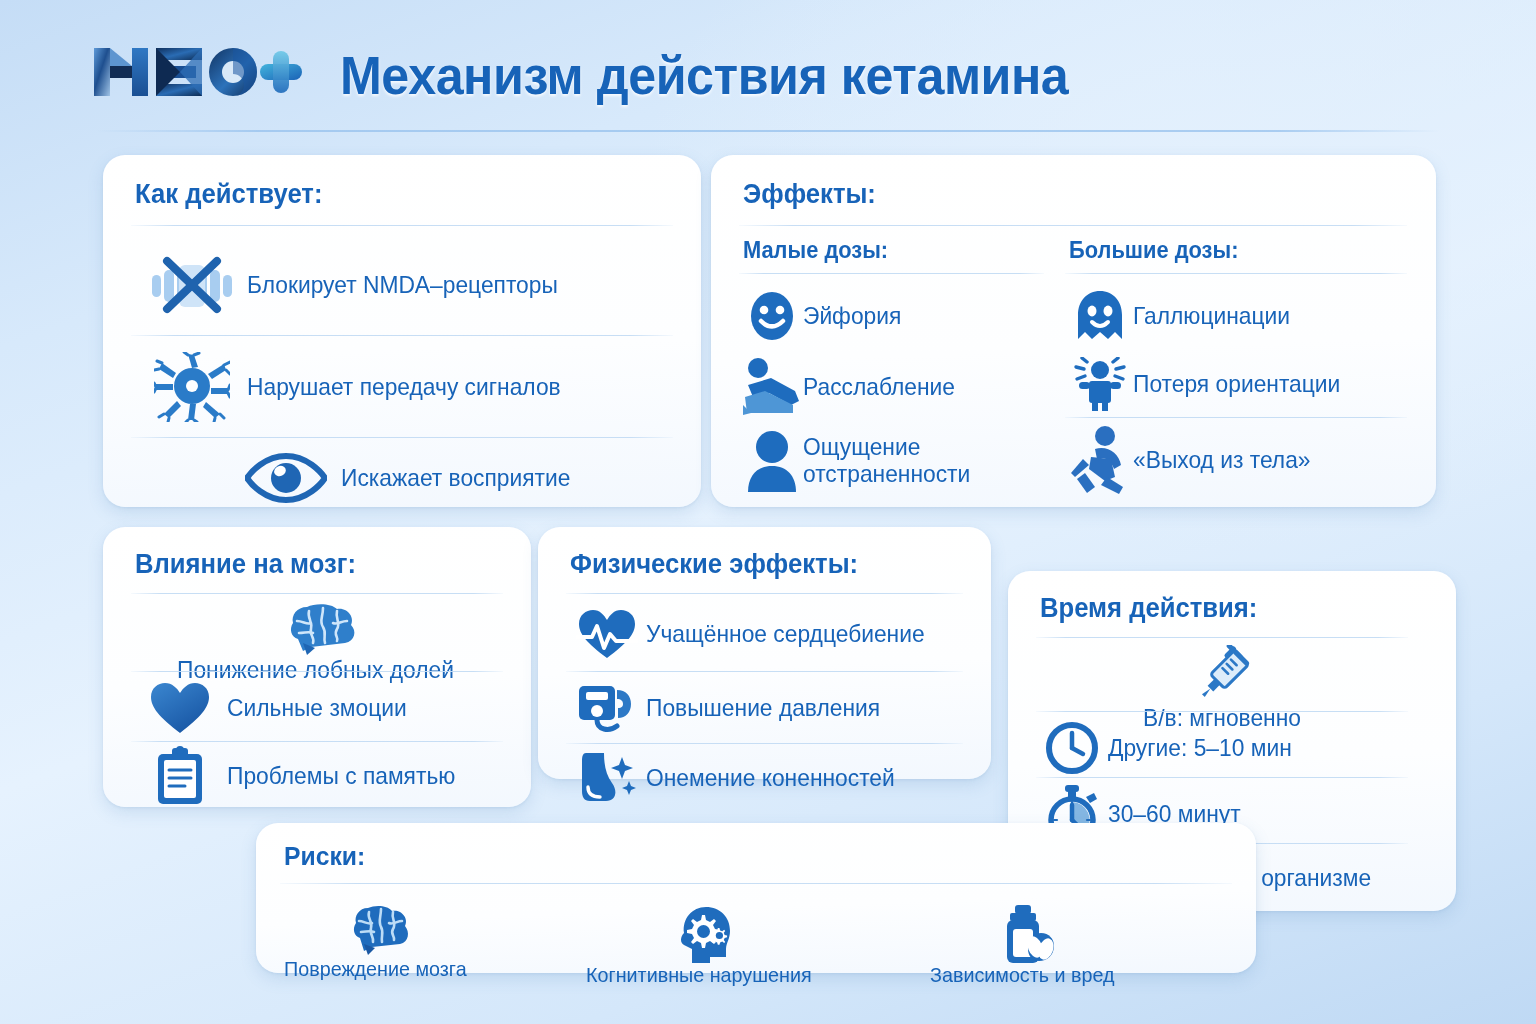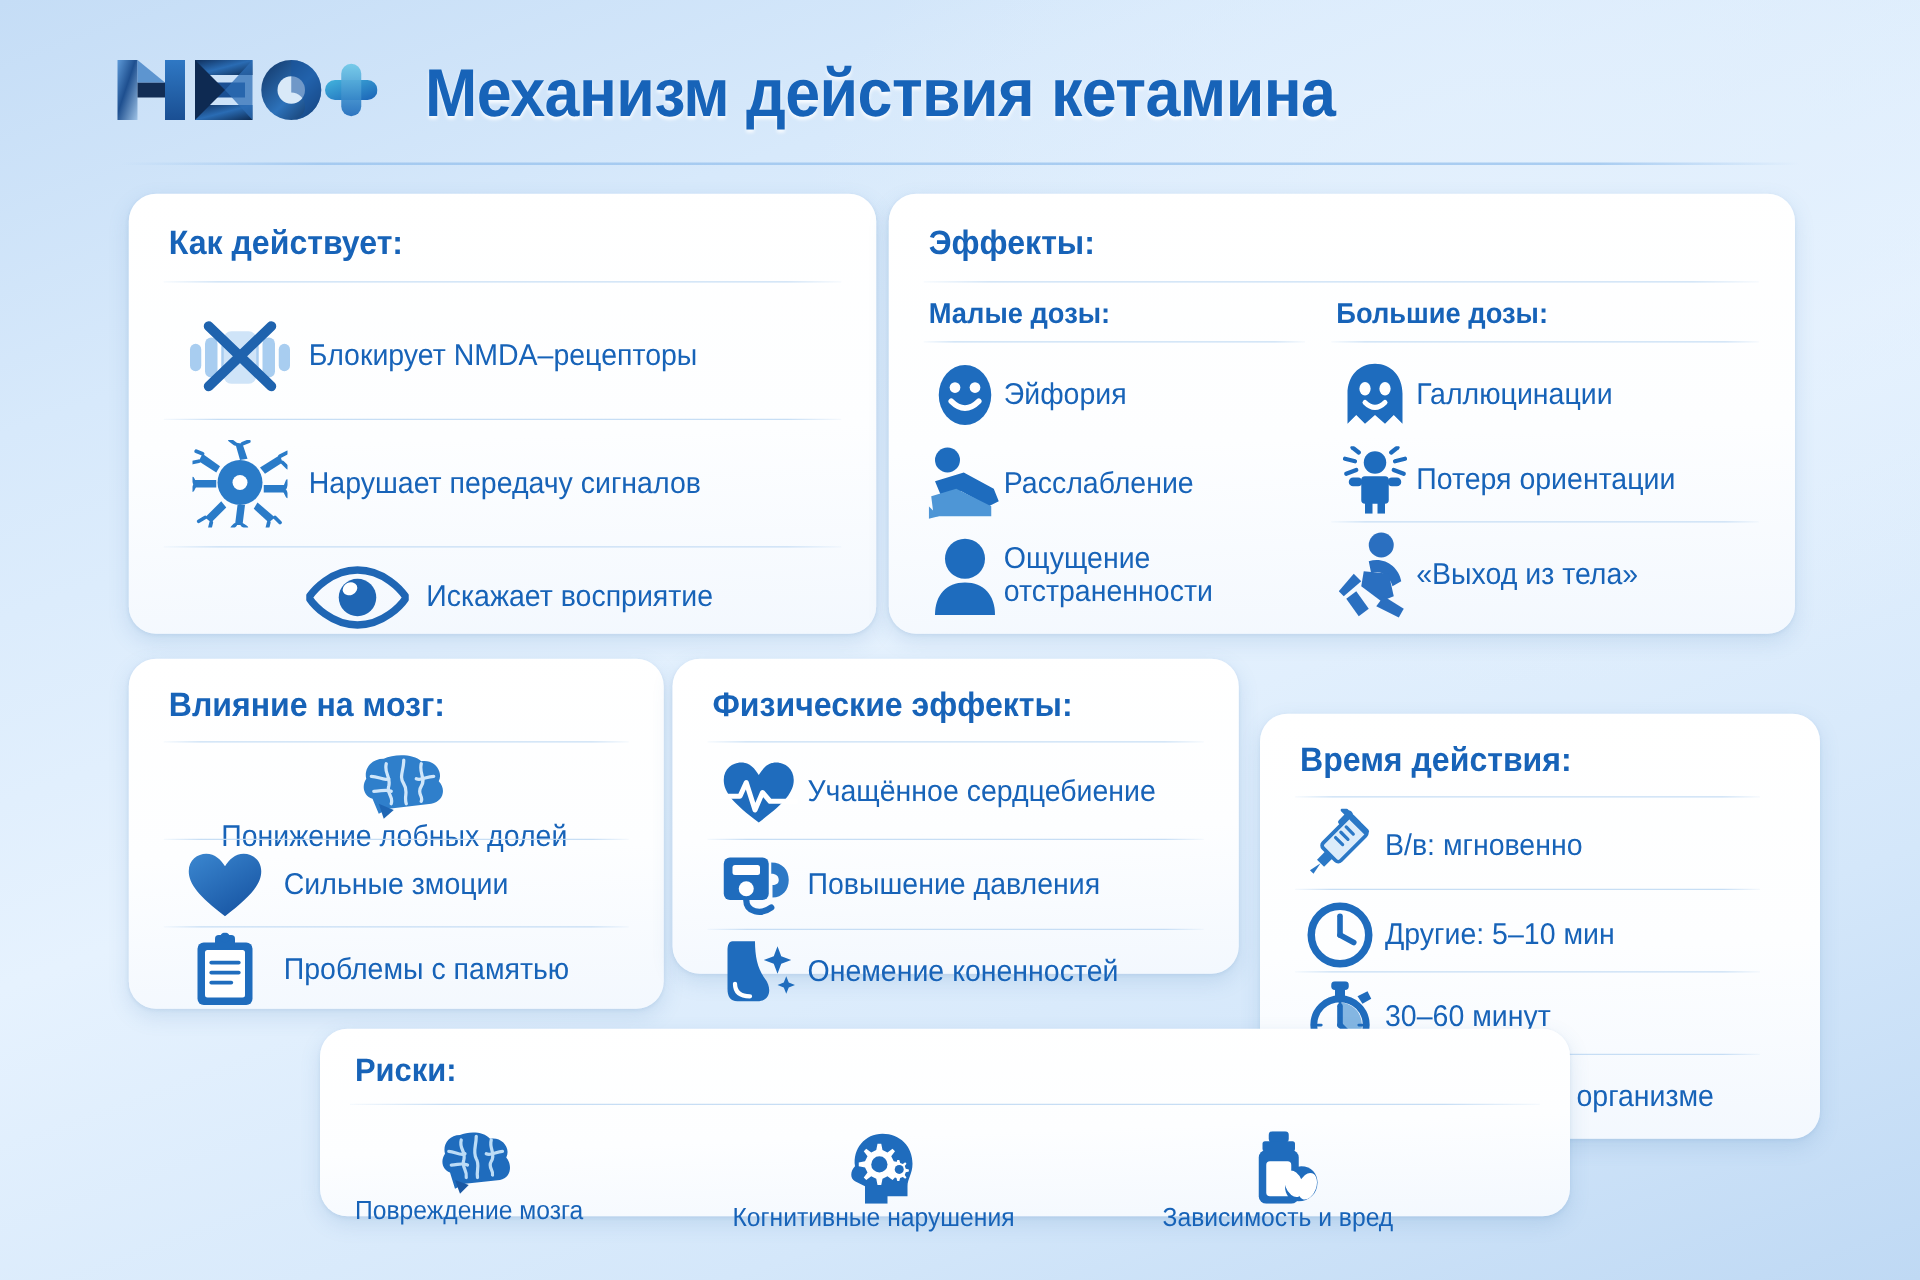--- a/index.html
+++ b/index.html
@@ -467,21 +467,21 @@
         </svg>
       </div>
       <div class="row-label">Онемение коненностей</div>
     </div>
   </div>
 
   <div class="card" id="card-time">
     <div class="card-title" style="left:32px; top:22px;">Время действия:</div>
     <div class="divider" style="left:28px; top:66px; width:372px;"></div>
 
-    <div class="row" style="left:28px; top:74px; width:380px; height:64px;">
+    <div class="row" style="left:28px; top:74px; width:380px; height:64px;flex-direction:column;">
       <div class="row-icon" style="width:72px;">
         <svg width="56" height="60" viewBox="0 0 56 60">
           <g fill="#2b78c6">
             <rect x="30" y="0" width="5" height="14" rx="2" transform="rotate(45 32 7)"></rect>
             <rect x="27" y="4" width="20" height="5" rx="2" transform="rotate(45 37 6)"></rect>
           </g>
           <g transform="rotate(45 28 28)">
             <rect x="18" y="6" width="20" height="34" rx="3" fill="#dcecfa" stroke="#2b78c6" stroke-width="3"></rect>
             <rect x="18" y="4" width="20" height="5" rx="2" fill="#2b78c6"></rect>
             <g stroke="#2b78c6" stroke-width="2.6" stroke-linecap="round">

